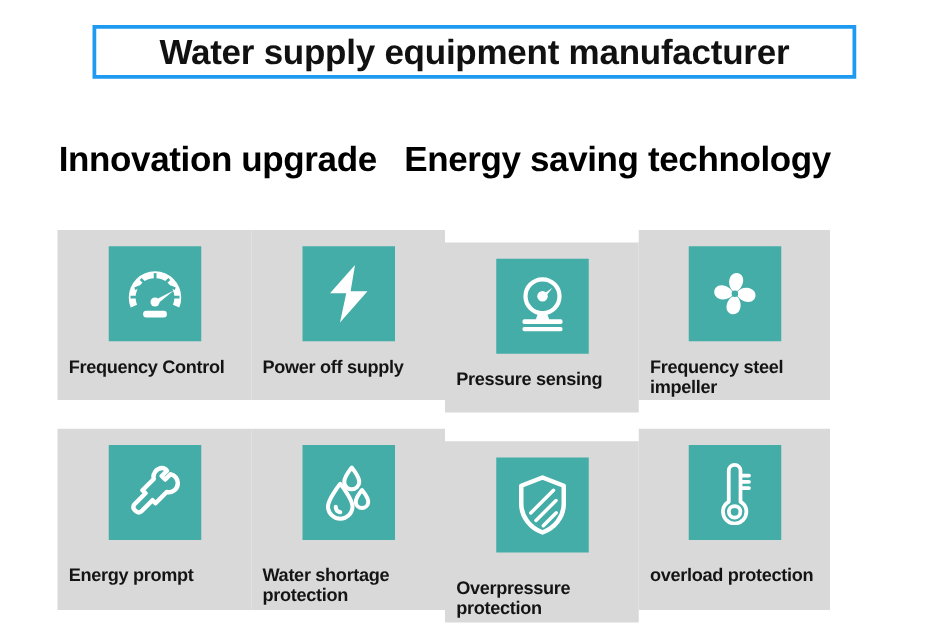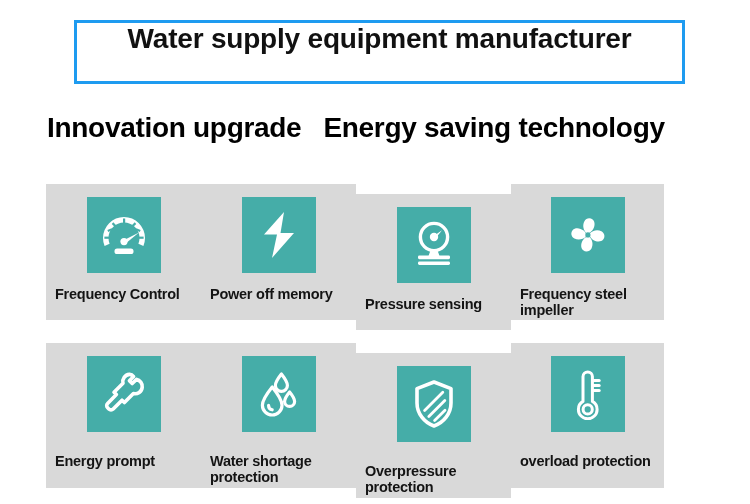--- a/index.html
+++ b/index.html
@@ -14,25 +14,26 @@
     overflow: hidden;
     position: relative;
   }
 
   
   .title-box {
     position: absolute;
     left: 74px;
     top: 20px;
     width: 611px;
-    height: 64px;
+    height: 43px;
     border: 3px solid #1E9BF0;
     box-sizing: border-box;
     background: #ffffff;
     display: flex;
+    align-items: center;
     justify-content: center;
   }
   .title-text {
     font-size: 28px;
     font-weight: bold;
     color: #111111;
     letter-spacing: -0.2px;
     white-space: nowrap;
   }
 
@@ -147,21 +148,21 @@
     </div>
 
     <div class="card w2">
       <div class="icon-tile">
         <span>
           <svg width="40" height="50" viewBox="0 0 40 50" fill="none">
             <path d="M25 2 L5 24.5 L18 24.5 L13 48 L35 23 L21.5 23 Z" fill="#ffffff"></path>
           </svg>
         </span>
       </div>
-      <div class="card-label">Power off memory</div>
+      <div class="card-label">Power off supply</div>
     </div>
 
     <div class="card w3">
       <div class="icon-tile">
         <span>
           <svg width="50" height="48" viewBox="0 0 50 48" fill="none">
             <circle cx="25" cy="16" r="13.6" stroke="#ffffff" stroke-width="3.4" fill="none"></circle>
             <circle cx="25" cy="16" r="4.2" fill="#ffffff"></circle>
             <path d="M24.4 15.2 L33 9.2 L26.4 17.6 Z" fill="#ffffff"></path>
             <path d="M22 28 L28 28 L30.5 35 L19.5 35 Z" fill="#ffffff"></path>

